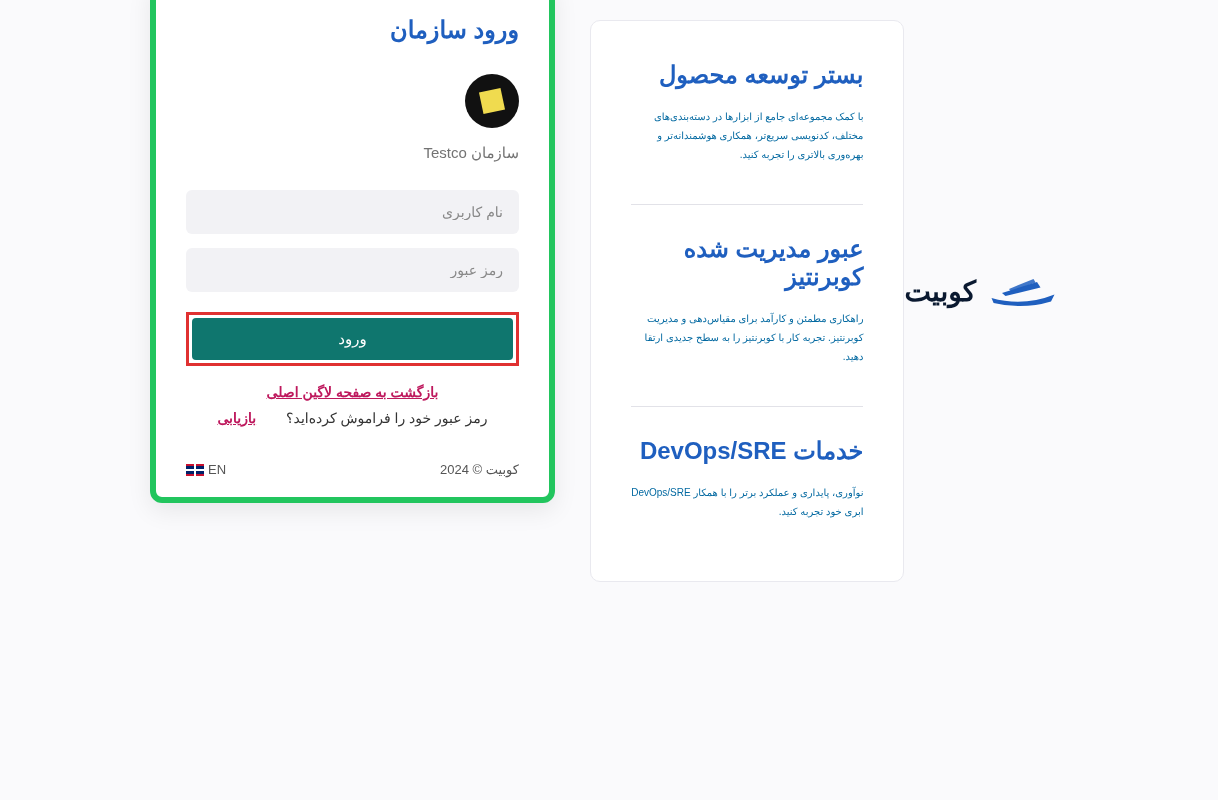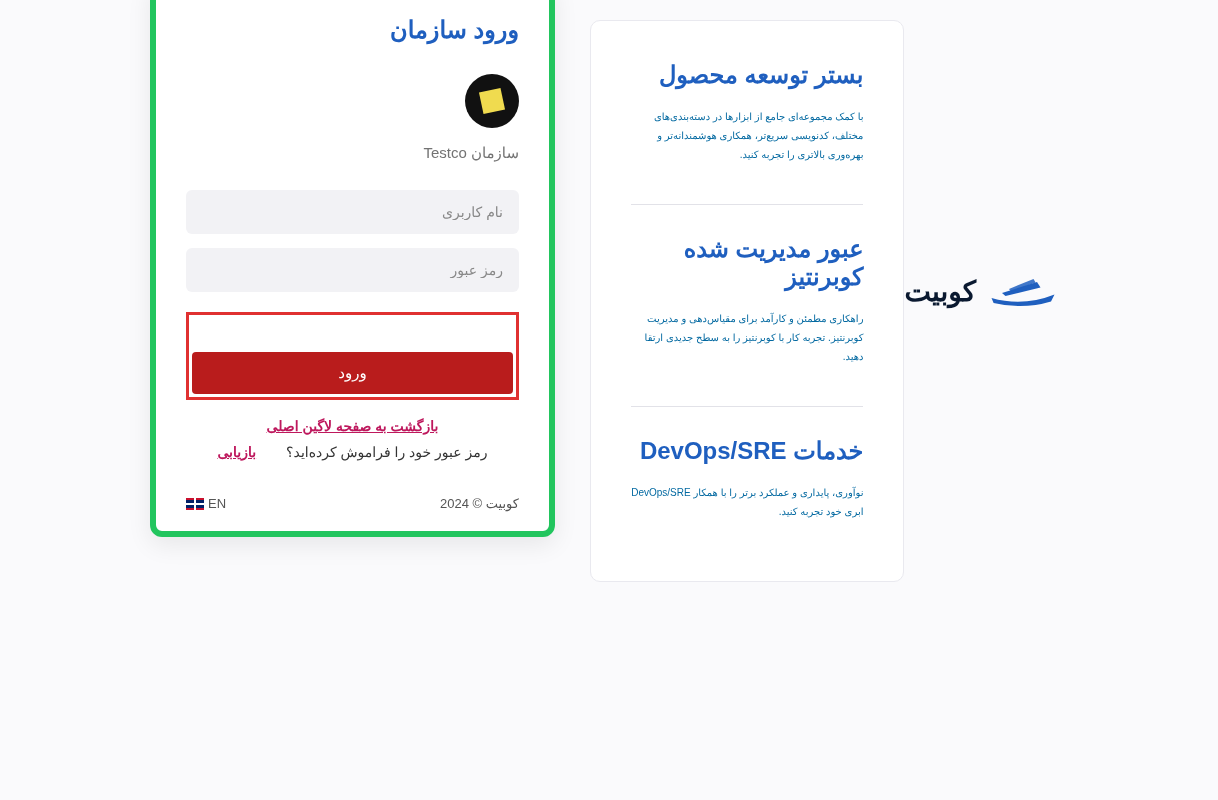--- a/index.html
+++ b/index.html
@@ -113,29 +113,28 @@
 .input-field::placeholder { color: #888; }
 .login-btn-wrap {
   width: 100%;
   border: 3px solid #e03131;
   padding: 3px;
   margin-top: 6px;
   margin-bottom: 18px;
 }
 .login-btn {
   width: 100%;
-  background: #b91c1c;
+  background: #0f766e;
   color: #fff;
   border: none;
   padding: 12px 0;
   font-size: 15px;
   font-family: inherit;
   cursor: pointer;
   border-radius: 4px;
-  margin-top: 34px;
 }
 .link-row {
   font-size: 14px;
   margin-bottom: 10px;
   text-align: center;
 }
 .link {
   color: #be185d;
   text-decoration: underline;
   cursor: pointer;

